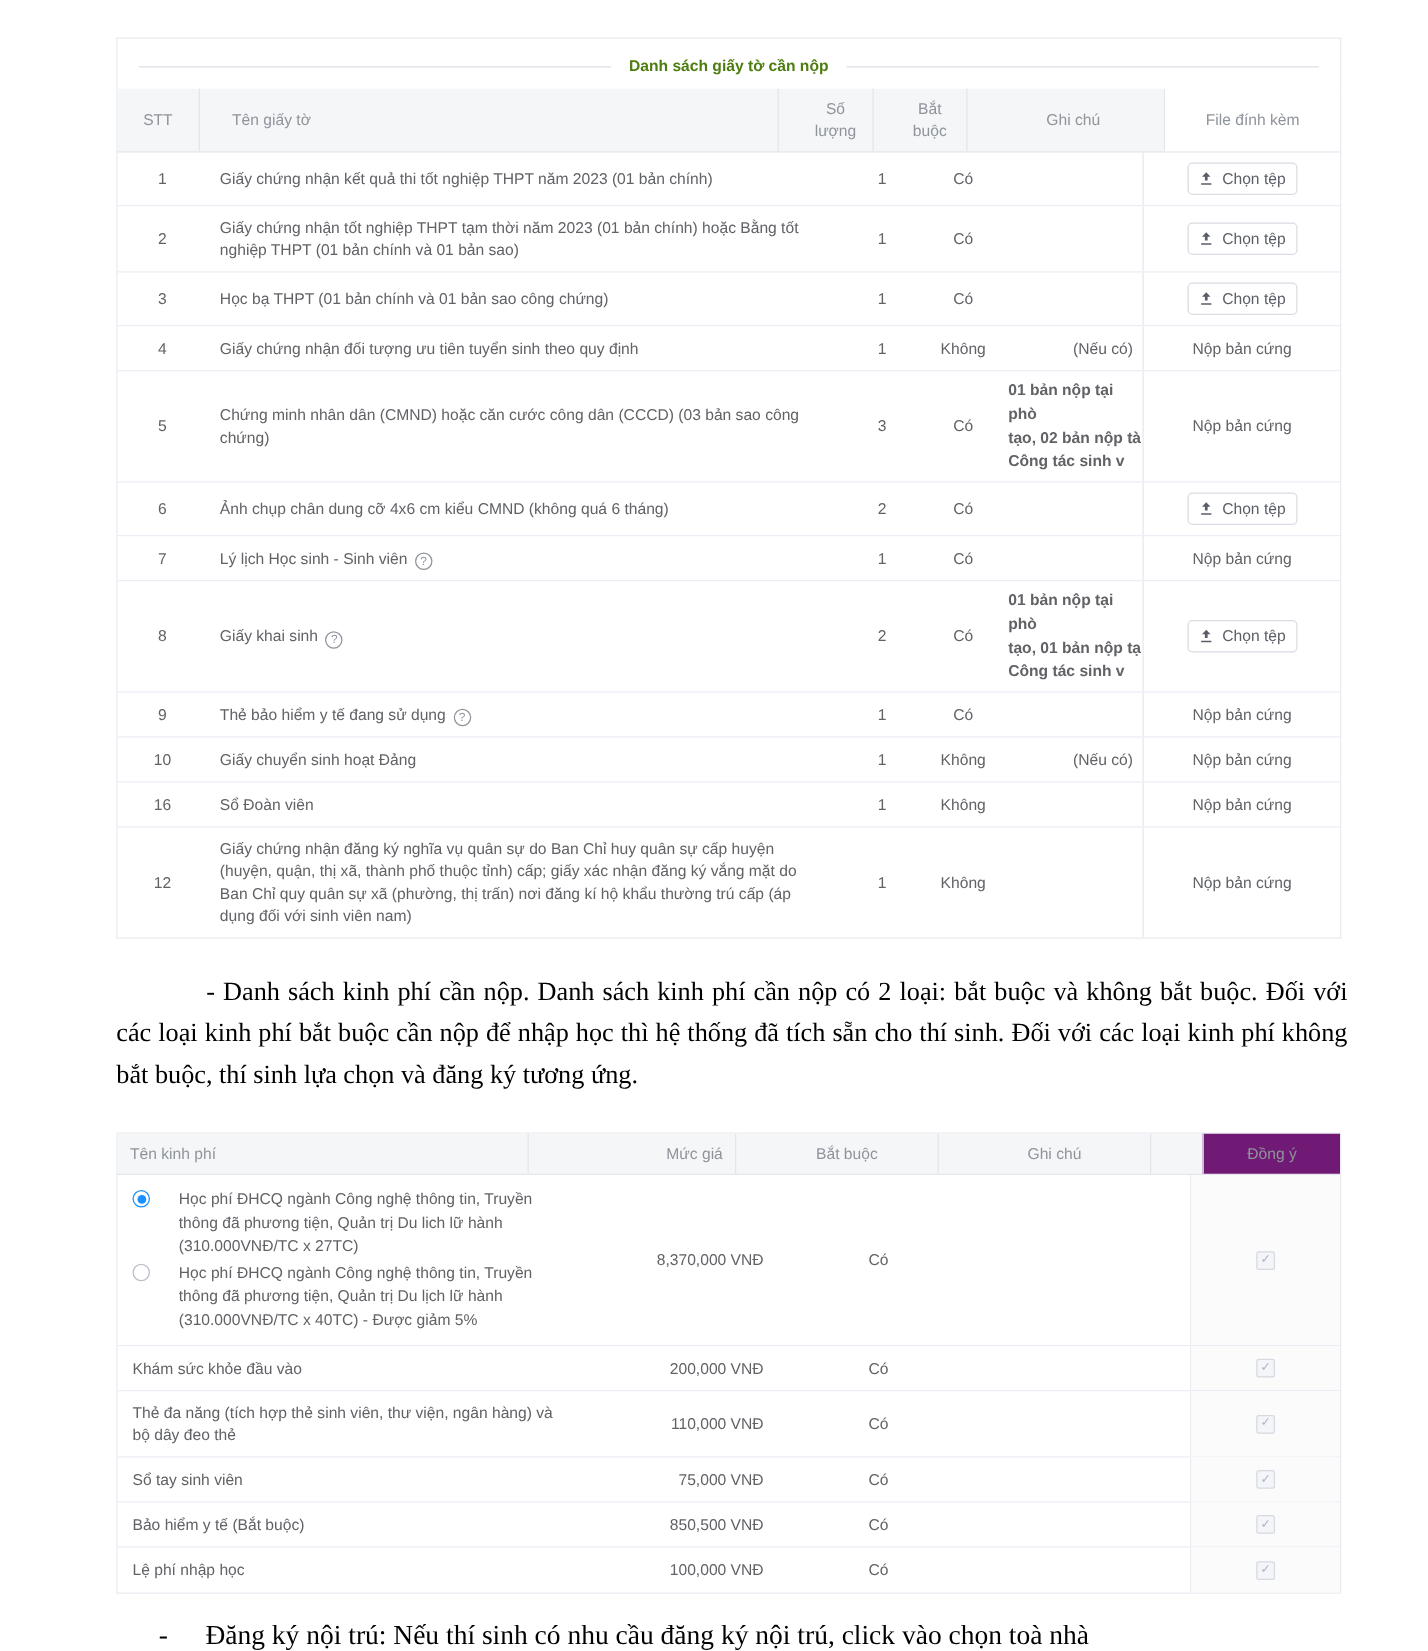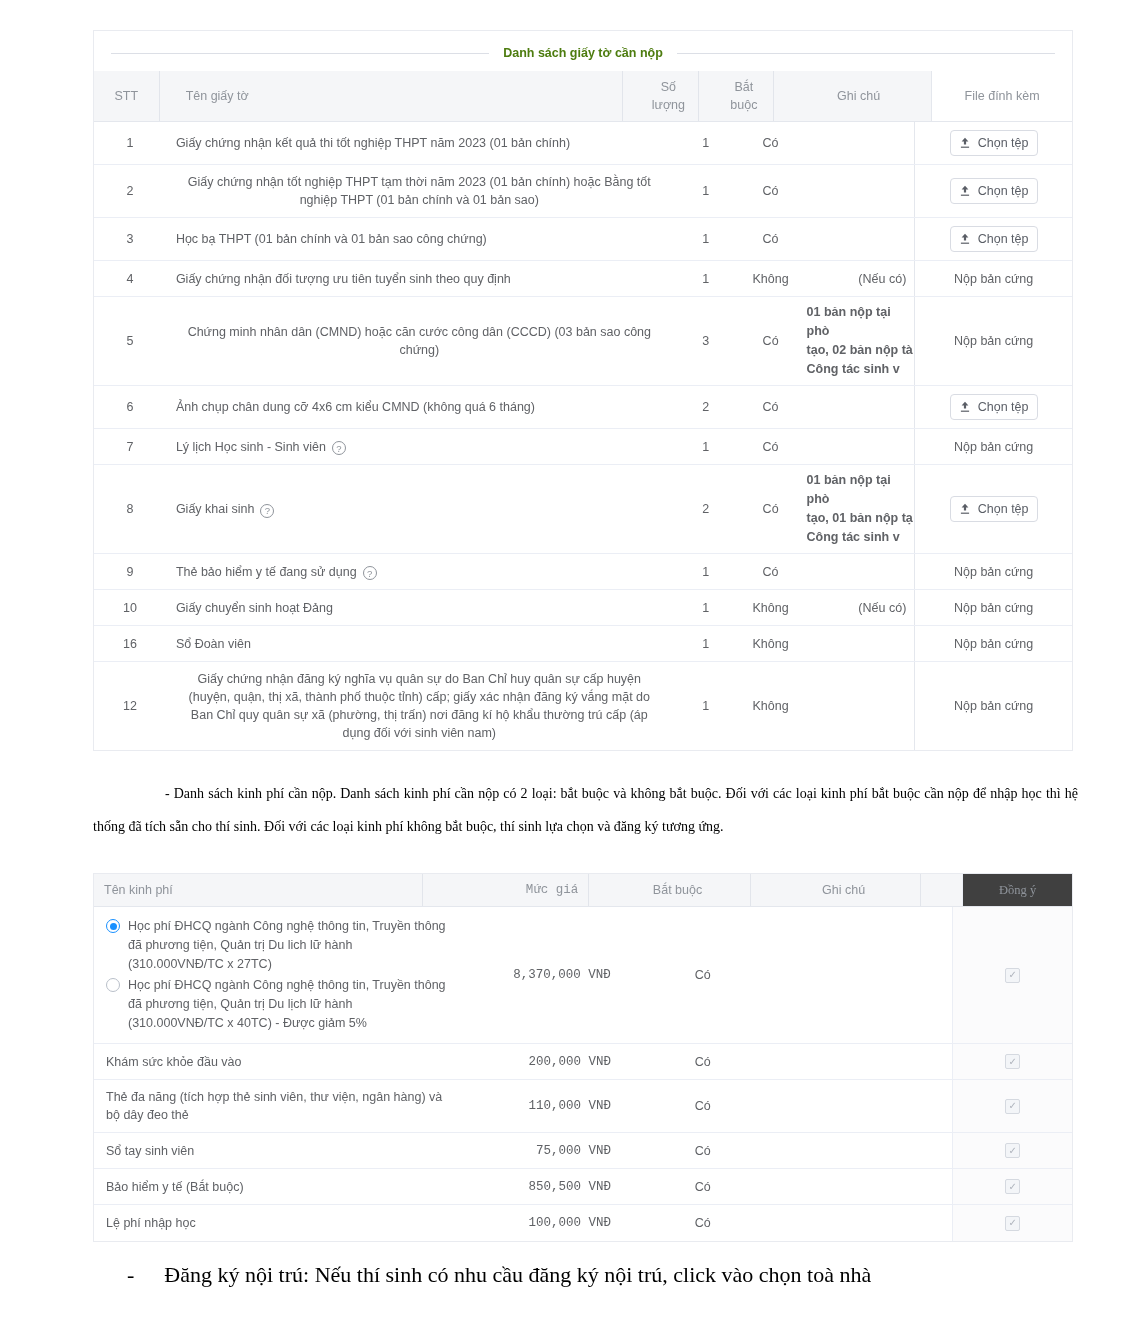--- a/index.html
+++ b/index.html
@@ -22,74 +22,74 @@
   .tbl { width:100%; font-size:12.5px; }
   .tr { display:flex; border-bottom:1px solid #ebeef5; min-height:36px; }
   .tr.head { background:#f5f6f8; color:#8f949b; border-bottom:1px solid #e4e7ed; min-height:33px;gap:16px; }
   .td { display:flex; align-items:center; padding:8px 10px; line-height:18px; }
   .td.center { justify-content:center; text-align:center; }
   .tr.head .td { border-right:1px solid #e2e5eb; padding:7px 10px; }
   .tr.head .td:last-child { border-right:none;margin-left:25px; }
 
   
   .t1 .c-stt  { width:72px;  justify-content:center; text-align:center; }
-  .t1 .c-name { width:508px;text-align:center; }
+  .t1 .c-name { width:508px; }
   .t1 .c-qty  { width:66px;  justify-content:center; text-align:center; }
   .t1 .c-req  { width:64px;  justify-content:center; text-align:center; }
   .t1 .c-note { width:112px; justify-content:flex-end; text-align:right; padding-right:8px; }
   .t1 .c-file { width:158px; justify-content:center; text-align:center; border-left:1px solid #e4e7ed; }
   .t1 .tr.head .c-file { background:#fff; border-right:none; }
   .t1 .tr.head .c-note { border-right:none; }
   .t1 .c-note.clip { padding:6px 0 6px 4px; white-space:pre-line; line-height:19px; justify-content:flex-end; text-align:left; overflow:hidden;font-weight:bold; }
 
   
   .t2 .c-name { width:365px; padding-left:12px; }
-  .t2 .c-price{ width:165px; justify-content:flex-end; text-align:right; padding-right:12px;font-family:Liberation Mono, monospace; }
+  .t2 .c-price{ width:165px; justify-content:flex-end; text-align:right; padding-right:12px; }
   .t2 .c-req  { width:160px; justify-content:center; text-align:center; }
   .t2 .c-note { width:170px; justify-content:center; text-align:center; }
   .t2 .c-agree{ width:120px; justify-content:center; text-align:center; border-left:1px solid #ebeef5; background:#fbfbfc; }
-  .t2 .tr.head .c-agree { background:#404040;font-family:Liberation Serif, serif; }
+  .t2 .tr.head .c-agree { background:#701a75; }
 
   
   .upload-btn {
     display:inline-flex; align-items:center; gap:7px;
     background:#fff; border:1px solid #d9dce3; border-radius:4px;
     padding:5px 8px; font-size:12.5px; color:#5a5e66; cursor:pointer;
     font-family:"Liberation Sans","DejaVu Sans",sans-serif; white-space:nowrap;
   }
 
   
   .help {
     display:inline-flex; width:14px; height:14px; flex:none;
     border:1px solid #8f949b; border-radius:50%;
     color:#8f949b; font-size:9.5px; line-height:1;
     align-items:center; justify-content:center;
     margin-left:6px; position:relative; top:1px;
   }
   .name-wrap { display:inline; }
 
   
-  .radio-row { display:flex; gap:8px; margin:0; align-items:flex-start; }
+  .radio-row { display:flex; gap:23px; margin:0; align-items:flex-start; }
   .radio-row + .radio-row { margin-top:2px; }
   .radio { width:14px; height:14px; border-radius:50%; border:1px solid #b9bfc9; background:#fff; flex:none; margin-top:2px; position:relative; }
   .radio.sel { border-color:#1890ff; }
   .radio.sel::after { content:""; position:absolute; left:2.5px; top:2.5px; right:2.5px; bottom:2.5px; border-radius:50%; background:#1890ff; }
   .radio-label { line-height:19px; }
 
   
   .cb {
     width:15px; height:15px; border:1px solid #d5d9e0; border-radius:2px;
     background:#f3f5f8; display:inline-flex; align-items:center; justify-content:center;
     color:#aeb3bc; font-size:10px; line-height:1;
   }
 
   
   .para {
     font-family:"Liberation Serif","DejaVu Serif",serif;
-    font-size:14px; line-height:33px; color:#000;
+    font-size:21px; line-height:33px; color:#000;
     text-align:justify; margin:26px 0 30px 0;
     text-indent:72px; width:985px;
   }
   .para2 {
     font-family:"Liberation Serif","DejaVu Serif",serif;
     font-size:22px; line-height:30px; color:#000;
     display:flex; gap:30px; padding-left:34px; margin-top:18px; width:985px;
   }
 </style>
 </head>

